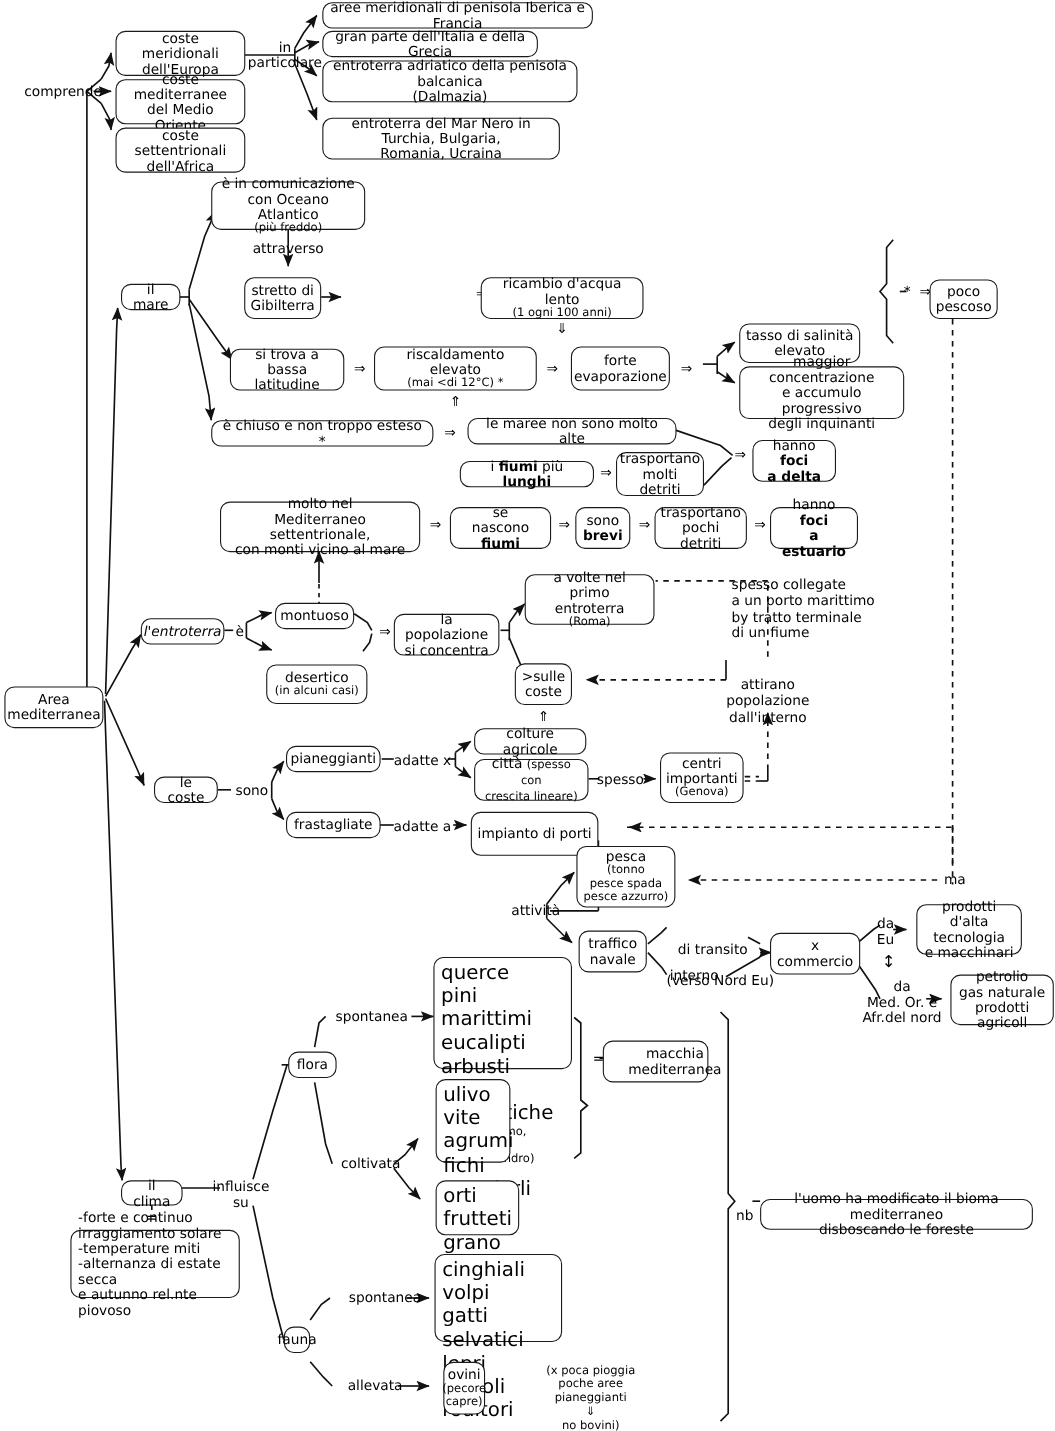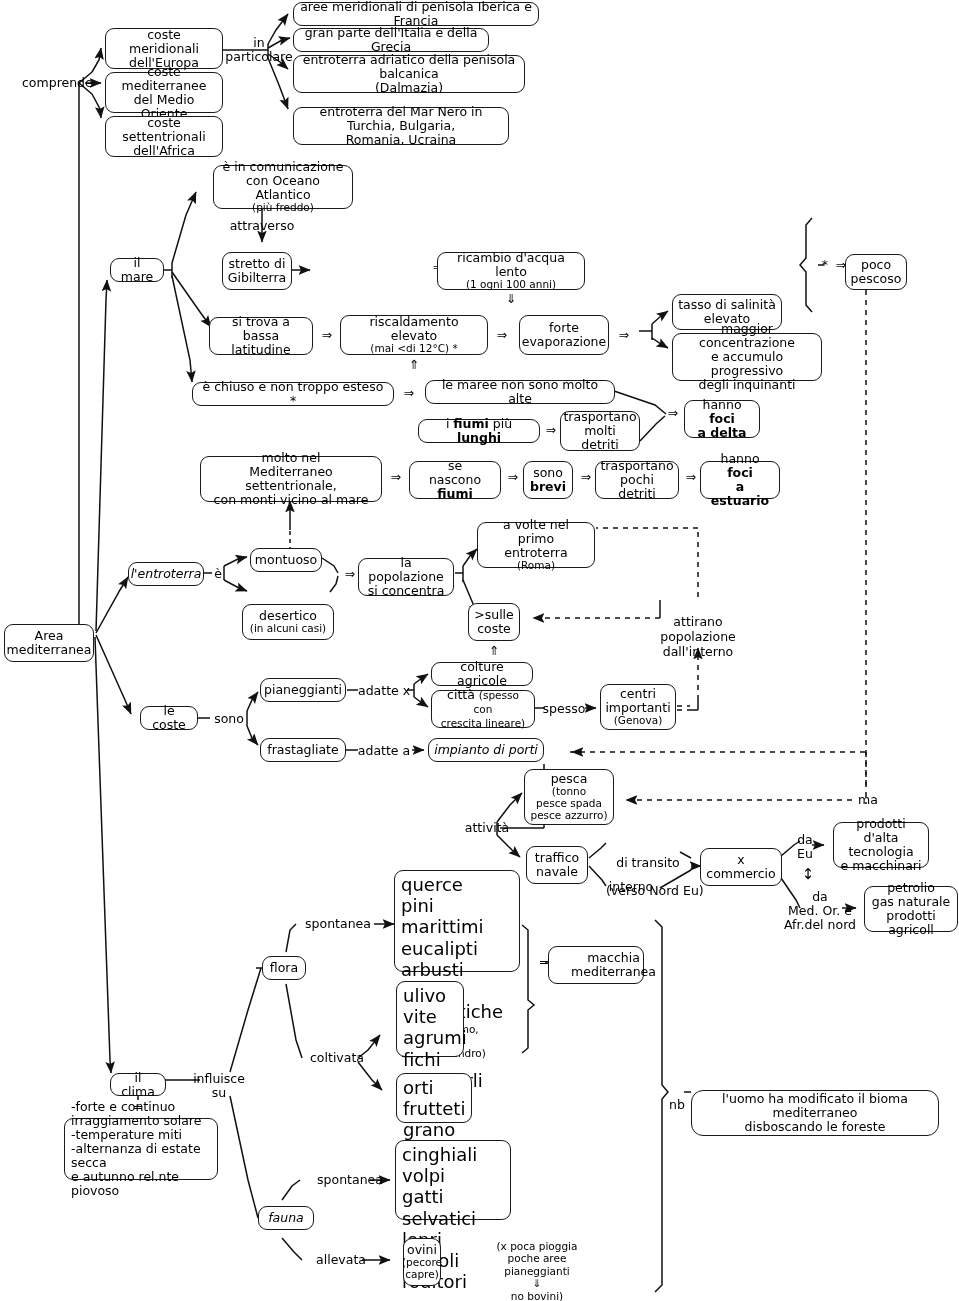--- a/index.html
+++ b/index.html
@@ -203,21 +203,21 @@
 <div class="node" style="left:293px;top:55px;width:232px;height:38px;white-space:pre-line;">entroterra adriatico della penisola balcanica
 (Dalmazia)</div>
 <div class="node" style="left:293px;top:95px;width:216px;height:38px;white-space:pre-line;margin-top:12px;">entroterra del Mar Nero in Turchia, Bulgaria,
 Romania, Ucraina</div>
 
 <div class="node" style="left:4px;top:624px;width:90px;height:38px;white-space:pre-line;">Area
 mediterranea</div>
 
 <div class="node" style="left:110px;top:258px;width:54px;height:24px;">il mare</div>
 
-<div class="node" style="left:192px;top:165px;width:140px;height:44px;margin-left:21px;">
+<div class="node" style="left:192px;top:165px;width:140px;height:44px;">
   <span style="white-space:pre-line;">è in comunicazione
 con Oceano Atlantico</span>
   <span class="sub">(più freddo)</span>
 </div>
 <div class="lbl" style="left:222px;top:219px;width:80px;">attraverso</div>
 
 <div class="node" style="left:222px;top:252px;width:70px;height:38px;white-space:pre-line;">stretto di
 Gibilterra</div>
 
 <div class="lbl" style="left:430px;top:260px;width:16px;">⇒</div>
@@ -307,20 +307,24 @@
 
 <div class="node" style="left:477px;top:522px;width:118px;height:46px;">
   <span style="white-space:pre-line;">a volte nel primo
 entroterra</span>
   <span class="sub">(Roma)</span>
 </div>
 <div class="node" style="left:468px;top:603px;width:52px;height:38px;white-space:pre-line;">&gt;sulle
 coste</div>
 <div class="lbl" style="left:486px;top:644px;width:16px;">⇑</div>
 
+<div class="lbl left" style="left:665px;top:524px;width:160px;white-space:pre-line;line-height:1.18;">spesso collegate
+a un porto marittimo
+by tratto terminale
+di un fiume</div>
 <div class="lbl" style="left:655px;top:615px;width:86px;white-space:pre-line;line-height:1.18;">attirano
 popolazione
 dall'interno</div>
 
 <div class="node" style="left:140px;top:706px;width:58px;height:24px;">le coste</div>
 <div class="lbl" style="left:210px;top:712px;width:38px;">sono</div>
 
 <div class="node" style="left:260px;top:678px;width:86px;height:24px;">pianeggianti</div>
 <div class="node" style="left:260px;top:738px;width:86px;height:24px;">frastagliate</div>
 <div class="lbl" style="left:358px;top:684px;width:50px;">adatte x</div>
@@ -332,21 +336,21 @@
     <span>città </span><span class="sub" style="white-space:pre-line;margin-top:26px;">(spesso con
 crescita lineare)</span>
   </span>
 </div>
 <div class="lbl" style="left:541px;top:702px;width:46px;">spesso</div>
 <div class="node" style="left:600px;top:684px;width:76px;height:46px;">
   <span style="white-space:pre-line;">centri
 importanti</span>
   <span class="sub">(Genova)</span>
 </div>
-<div class="node" style="left:428px;top:738px;width:116px;height:24px;font-style:italic;">impianto di porti</div>
+<div class="node" style="left:428px;top:738px;width:116px;height:40px;">impianto di porti</div>
 
 <div class="lbl" style="left:458px;top:821px;width:58px;">attività</div>
 <div class="node" style="left:524px;top:769px;width:90px;height:56px;">
   <span>pesca</span>
   <span class="sub" style="white-space:pre-line;">(tonno
 pesce spada
 pesce azzurro)</span>
 </div>
 <div class="node" style="left:526px;top:846px;width:62px;height:38px;white-space:pre-line;">traffico
 navale</div>
@@ -407,21 +411,21 @@
 </div>
 <div class="node left" style="left:396px;top:1073px;width:76px;height:50px;padding:3px 6px;justify-content:flex-start;">
   <span class="lst" style="white-space:pre-line;">orti
 frutteti
 grano duro</span>
 </div>
 <div class="lbl" style="left:536px;top:955px;width:16px;">=</div>
 <div class="node" style="left:548px;top:946px;width:96px;height:38px;white-space:pre-line;padding-left:40px;">macchia
 mediterranea</div>
 
-<div class="node" style="left:258px;top:1206px;width:56px;height:24px;font-style:italic;">fauna</div>
+<div class="node" style="left:258px;top:1206px;width:24px;height:24px;">fauna</div>
 <div class="lbl" style="left:312px;top:1173px;width:76px;">spontanea</div>
 <div class="lbl" style="left:310px;top:1253px;width:62px;">allevata</div>
 
 <div class="node left" style="left:395px;top:1140px;width:116px;height:80px;padding:3px 6px;justify-content:flex-start;">
   <span class="lst" style="white-space:pre-line;">cinghiali
 volpi
 gatti selvatici
 lepri
 piccoli roditori</span>
 </div>
@@ -429,16 +433,16 @@
   <span>ovini</span>
   <span class="sub" style="white-space:pre-line;">(pecore
 capre)</span>
 </div>
 <div class="lbl" style="left:477px;top:1240px;width:120px;white-space:pre-line;line-height:1.18;font-size:10.5px;">(x poca pioggia
 poche aree pianeggianti
 ⇓
 no bovini)</div>
 
 <div class="lbl" style="left:667px;top:1098px;width:20px;">nb</div>
-<div class="node" style="left:691px;top:1090px;width:248px;height:46px;white-space:pre-line;border-radius:12px;">l'uomo ha modificato il bioma mediterraneo
+<div class="node" style="left:691px;top:1090px;width:248px;height:28px;white-space:pre-line;">l'uomo ha modificato il bioma mediterraneo
 disboscando le foreste</div>
 
 </div>
 
 </body></html>

